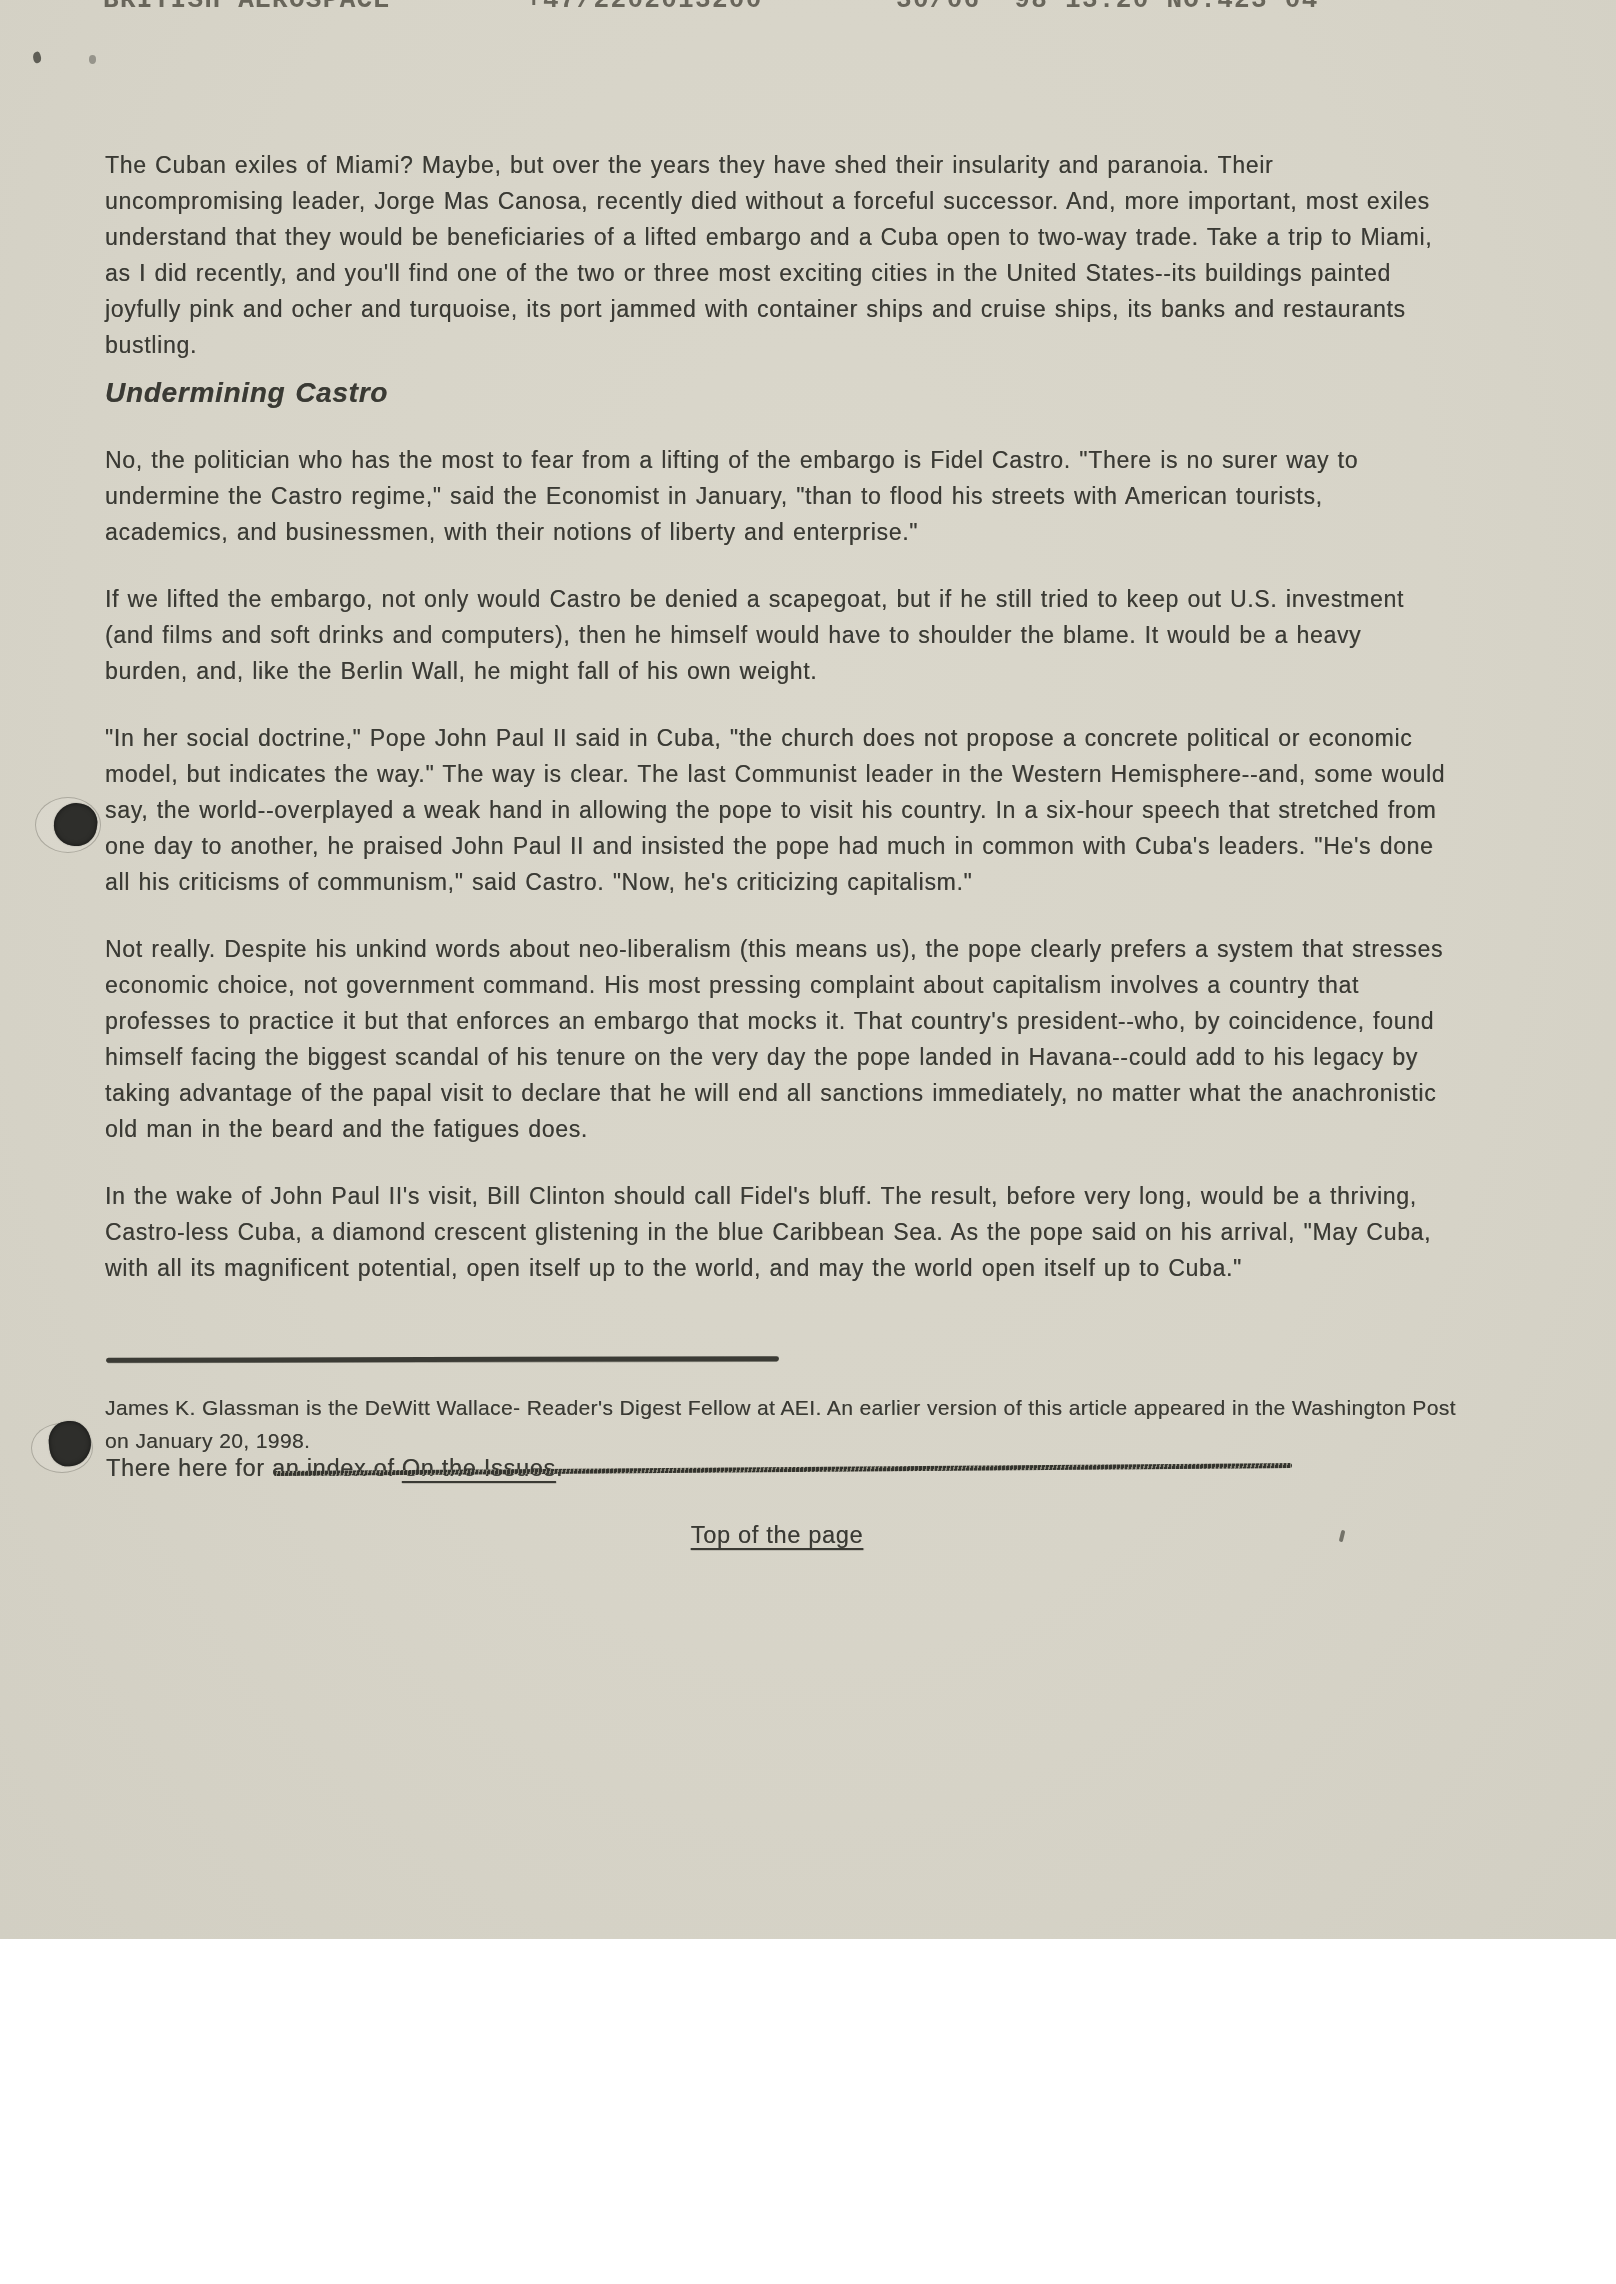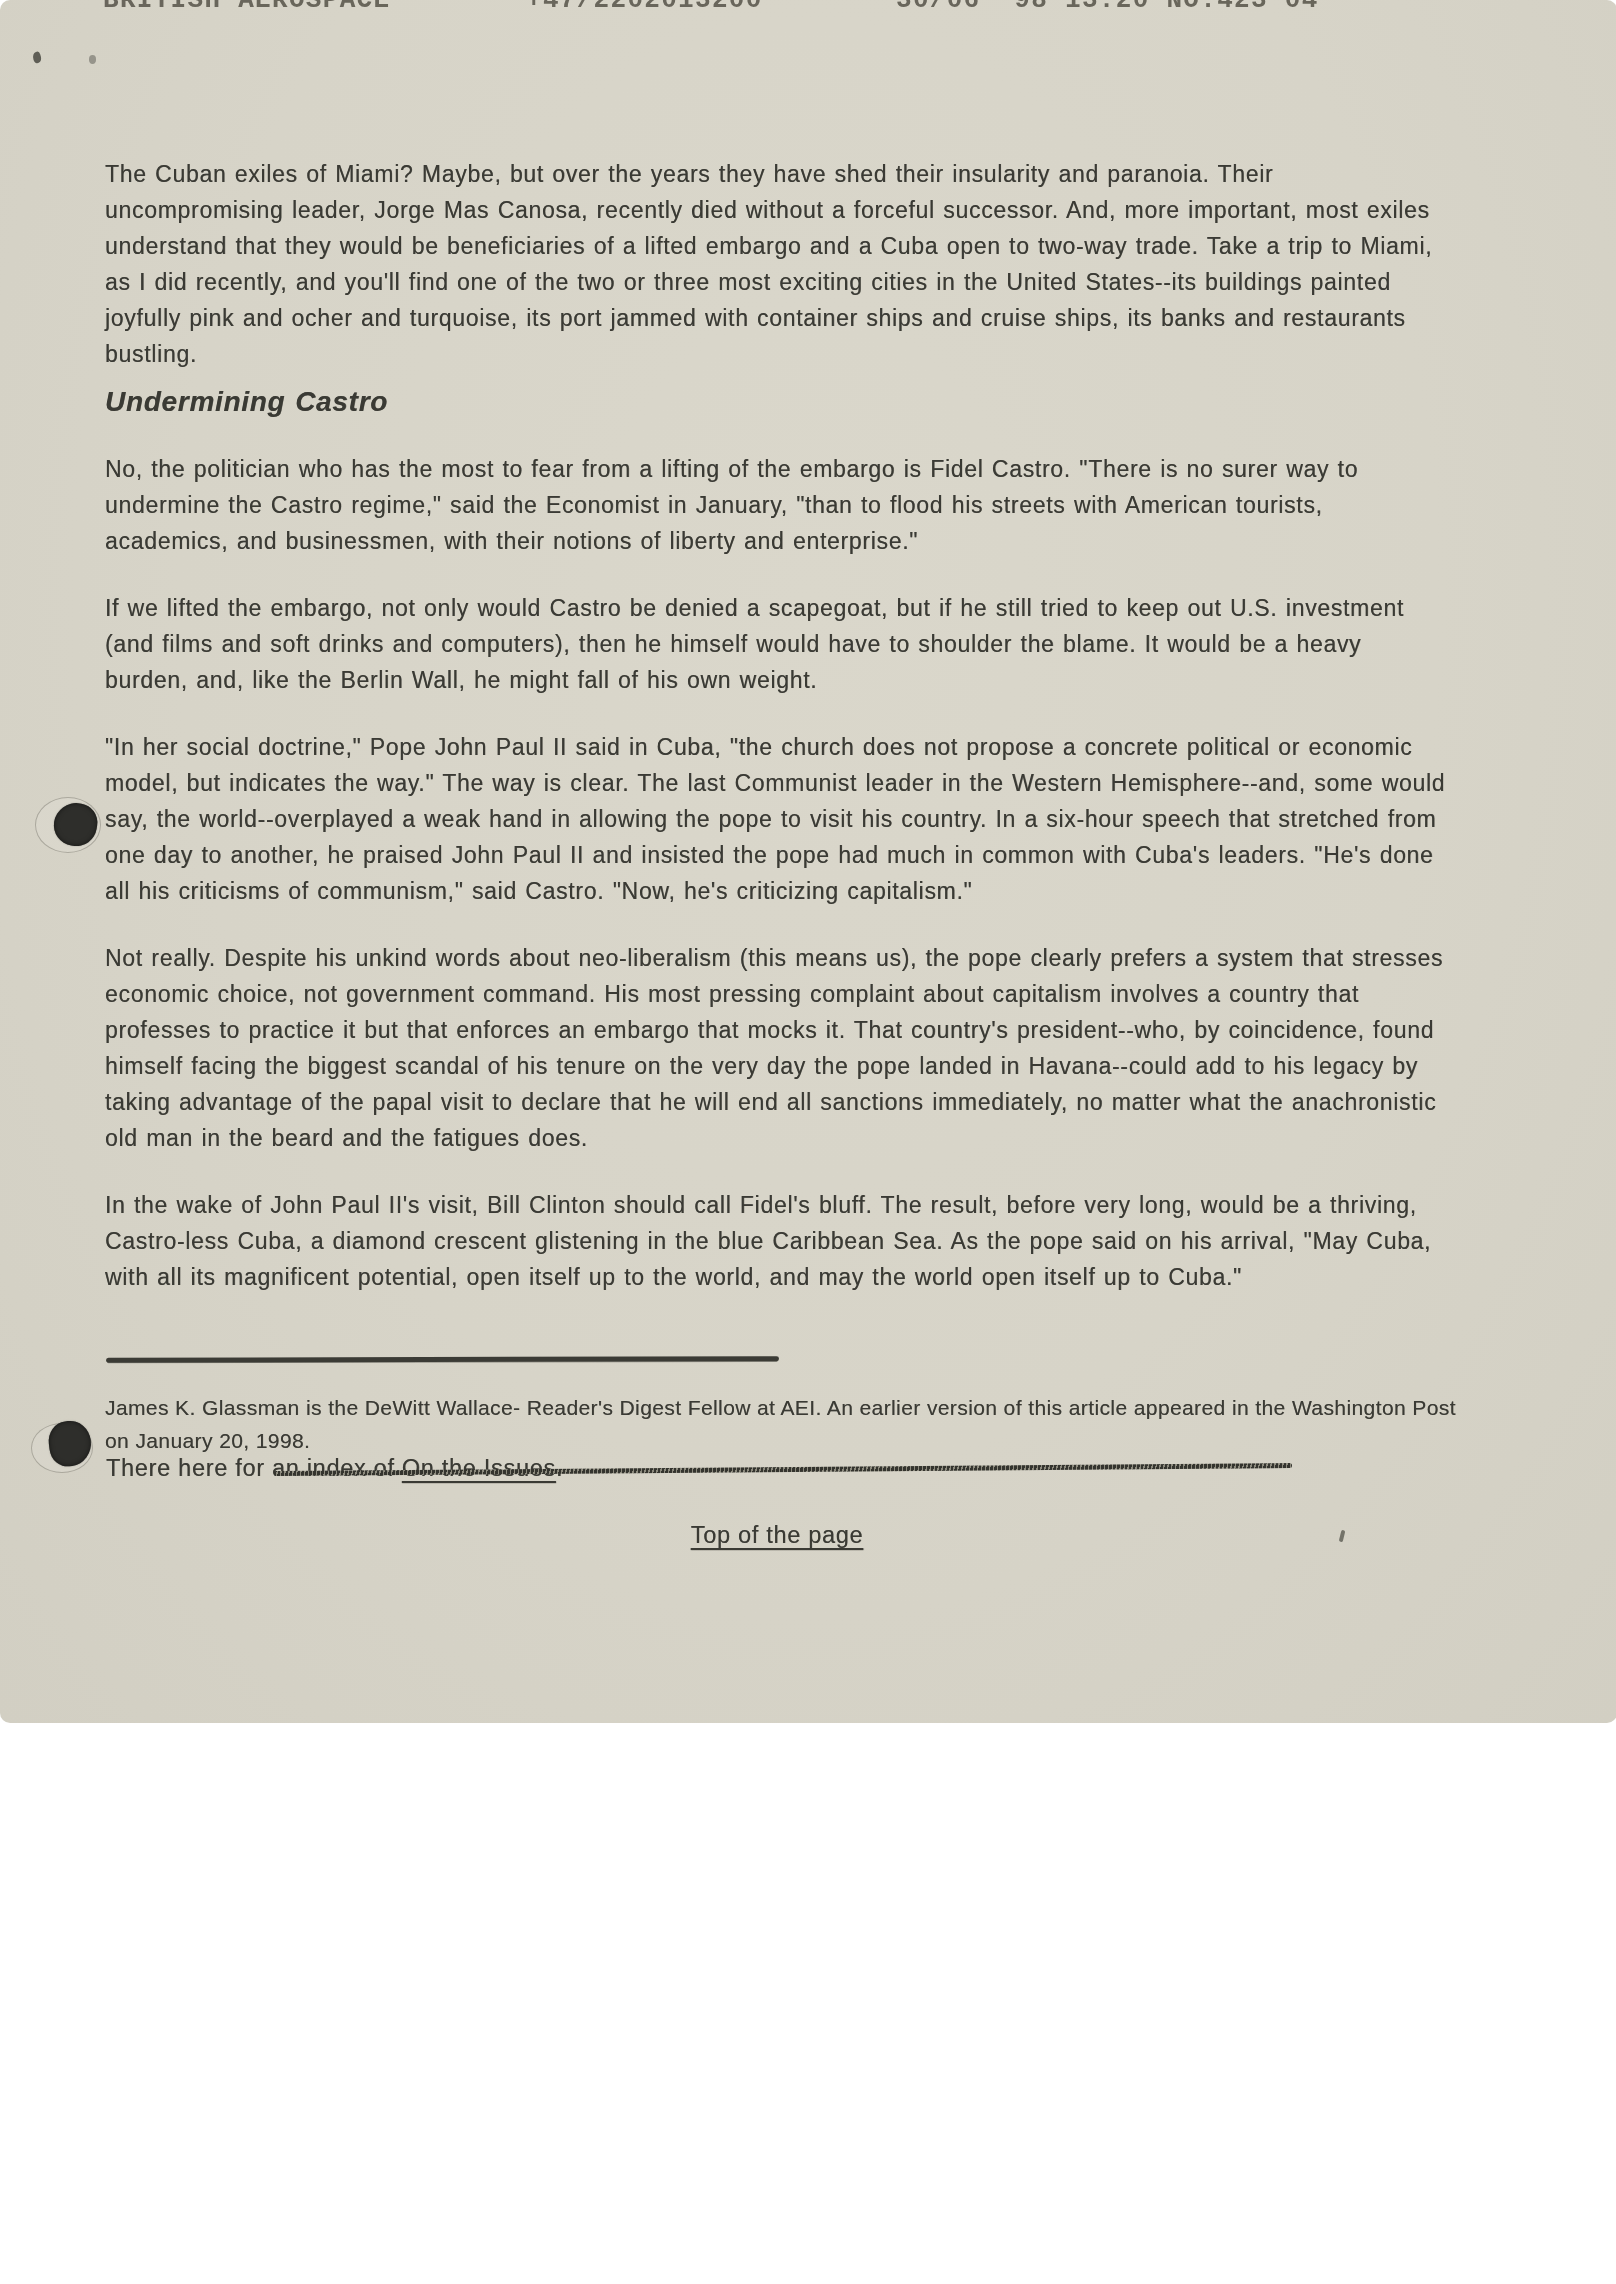--- a/index.html
+++ b/index.html
@@ -1,24 +1,23 @@
 <!DOCTYPE html>
 <html style="font-size:10.5px"><head>
 <meta charset="utf-8">
 <style>
   html, body { margin: 0; padding: 0; }
   .page {
     position: relative;
     width: 1617px;
-    height: 1723px;
+    height: 1939px;
     background: radial-gradient(ellipse at 50% 35%, #dad7cb 0%, #d7d4c8 55%, #d2cfc3 100%);
     font-family: "Liberation Sans", sans-serif;
     color: #3a3a34;
     overflow: hidden;
-    border-radius: 10px;
   }
 
   
   .fax-header {
     position: absolute; top: 0; left: 0; width: 100%; height: 17.6px;
     overflow: hidden;
   }
   .fax-header .inner {
     position: absolute; top: -13.7px; left: 0; width: 100%; height: 31px;
     font-family: "Liberation Mono", monospace;
@@ -50,21 +49,21 @@
   .hole-1 { left: 54px; top: 803px; width: 43px; height: 43px; border-radius: 54% 46% 50% 50%; transform: rotate(9deg); }
   .hole-2 { left: 49px; top: 1421px; width: 42px; height: 45px; border-radius: 48% 52% 55% 45%; transform: rotate(-7deg); }
 
   
   .content {
     position: absolute; left: 105px; top: 139px; width: 1344px;
     font-size: 23px; line-height: 36px;
     letter-spacing: 0.7px; word-spacing: 1.3px;
     text-shadow: 0.3px 0.3px 0.3px rgba(42,42,36,.55);
   }
-  .content p { margin: 17px 0 31px 0; }
+  .content p { margin: 8px 0 31px 0; }
   .content p.intro { margin-bottom: 13px; }
   .content h2 {
     margin: 0 0 33px 0;
     font-size: 28px; line-height: 33px; font-weight: bold;
     letter-spacing: 0.7px;
     font-style: italic;
   }
   .i { }
 
   

